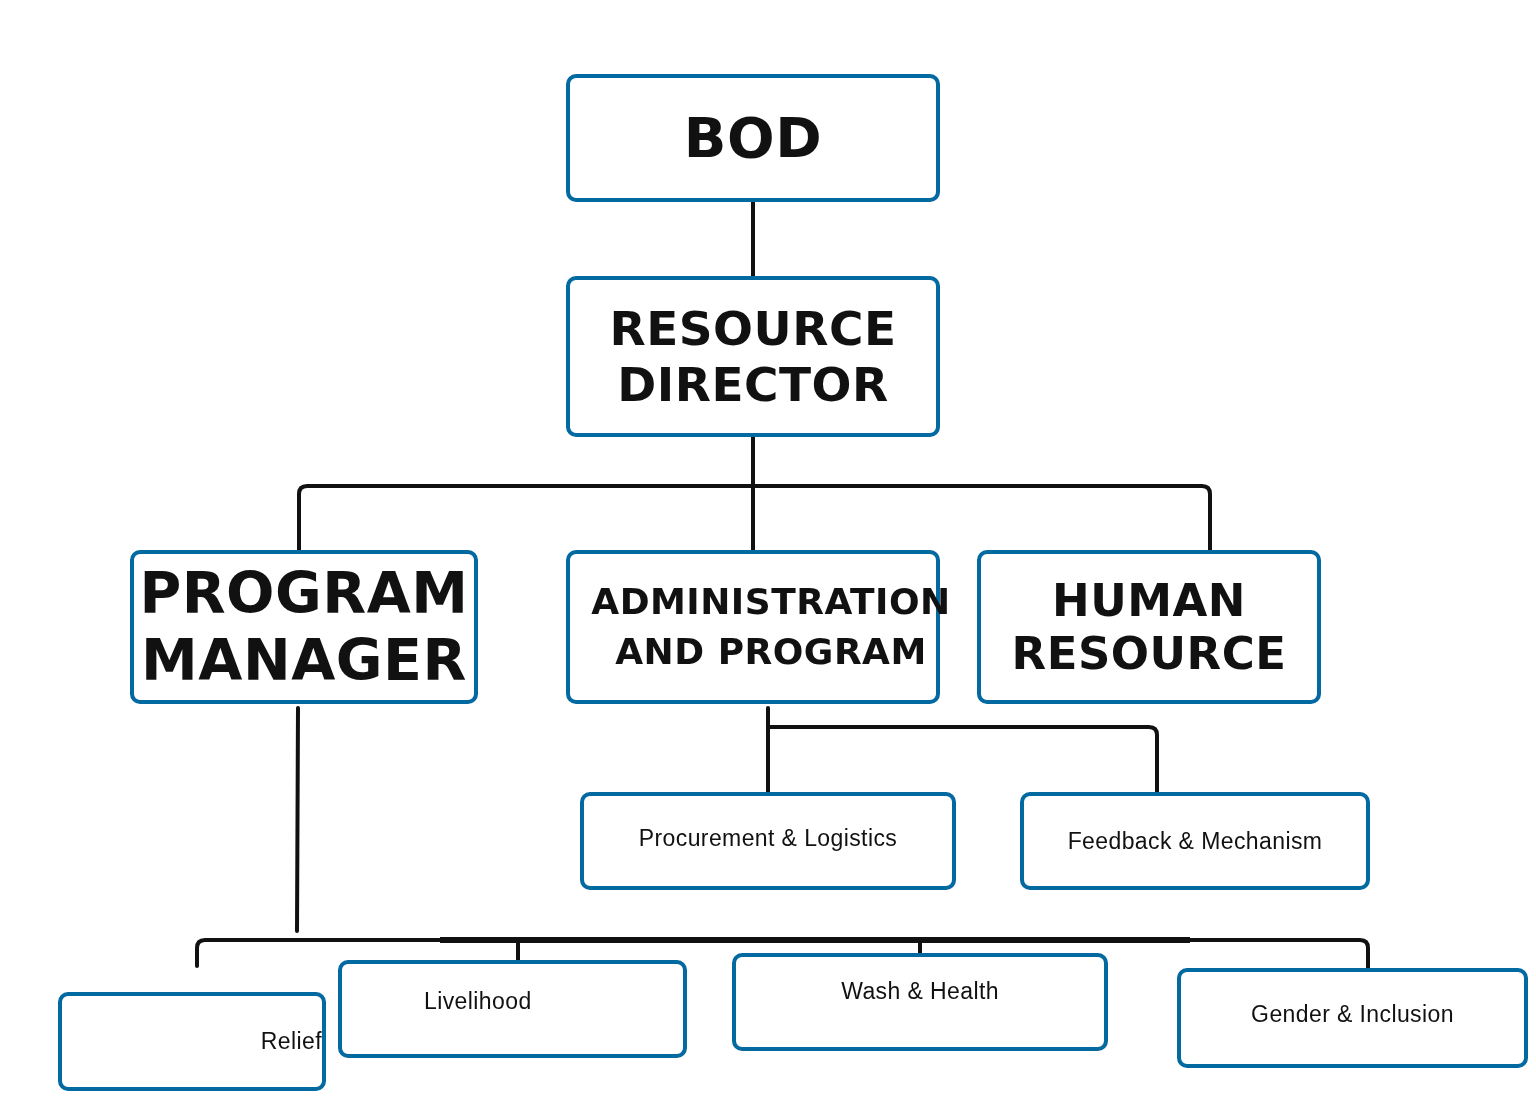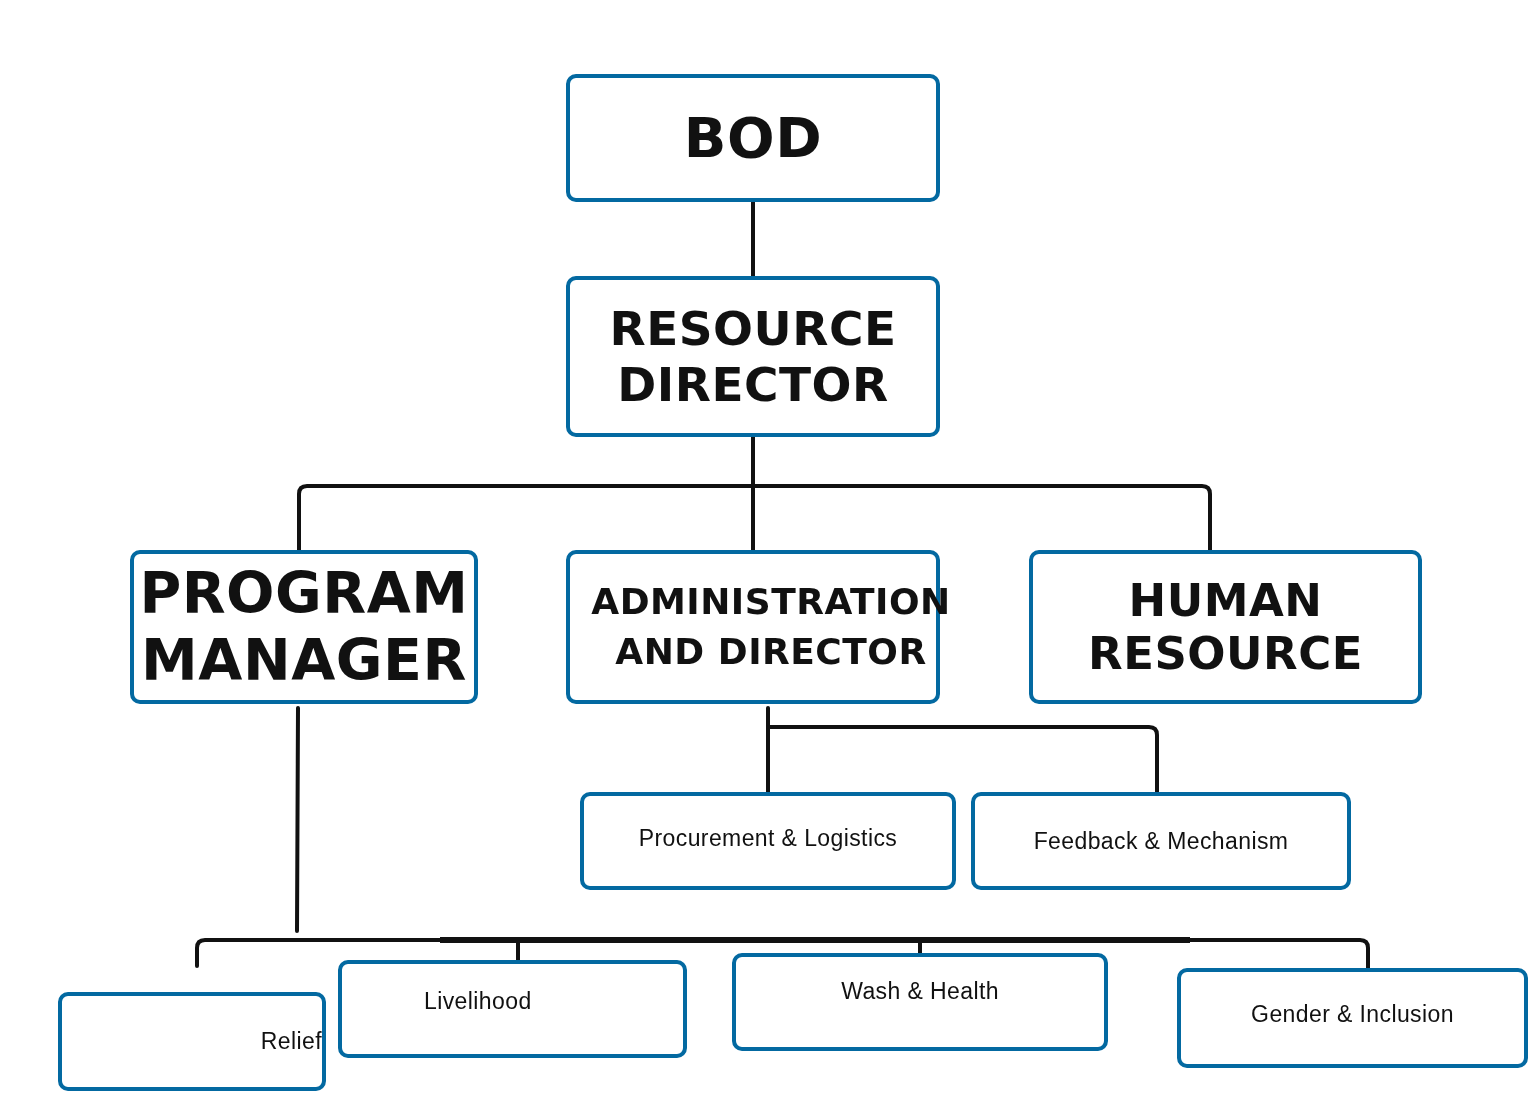--- a/index.html
+++ b/index.html
@@ -71,36 +71,36 @@
   <div class="box" style="left:130px; top:550px; width:348px; height:154px;">
     <div class="bold" style="font-size:57px;">
       <span class="lbl">PROGRAM</span>
       <span class="lbl">MANAGER</span>
     </div>
   </div>
 
   <div class="box" style="left:566px; top:550px; width:374px; height:154px;">
     <div class="bold" style="font-size:36px; line-height:1.4;margin-left:36px;">
       <span class="lbl">ADMINISTRATION</span>
-      <span class="lbl">AND DIRECTOR</span>
+      <span class="lbl">AND PROGRAM</span>
     </div>
   </div>
 
-  <div class="box" style="left:1029px; top:550px; width:393px; height:154px;">
+  <div class="box" style="left:977px; top:550px; width:344px; height:154px;">
     <div class="bold" style="font-size:45px;">
       <span class="lbl">HUMAN</span>
       <span class="lbl">RESOURCE</span>
     </div>
   </div>
 
   <div class="box" style="left:580px; top:792px; width:376px; height:98px; padding-bottom:6px;">
     <span class="lbl serif">Procurement &amp; Logistics</span>
   </div>
 
-  <div class="box" style="left:971px; top:792px; width:380px; height:98px;">
+  <div class="box" style="left:1020px; top:792px; width:350px; height:98px;">
     <span class="lbl serif">Feedback &amp; Mechanism</span>
   </div>
 
   <div class="box" style="left:58px; top:992px; width:268px; height:99px; justify-content:flex-end; padding-left:97px;">
     <span class="lbl serif">Relief</span>
   </div>
 
   <div class="box" style="left:338px; top:960px; width:349px; height:98px; justify-content:flex-start; padding-left:82px; padding-bottom:16px;">
     <span class="lbl serif">Livelihood</span>
   </div>

